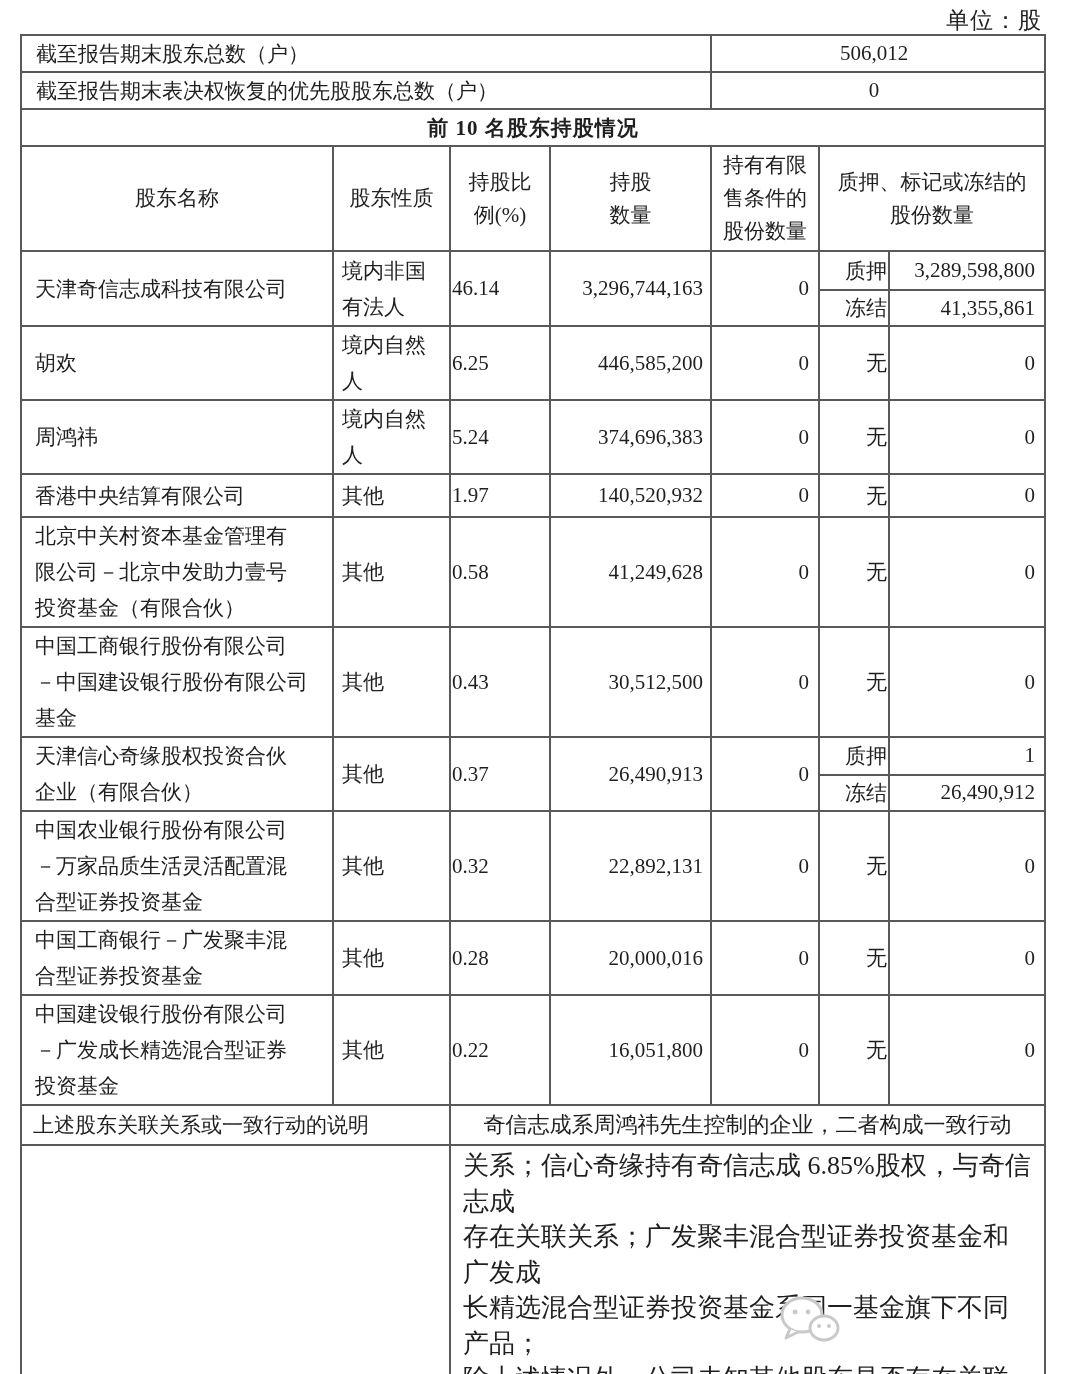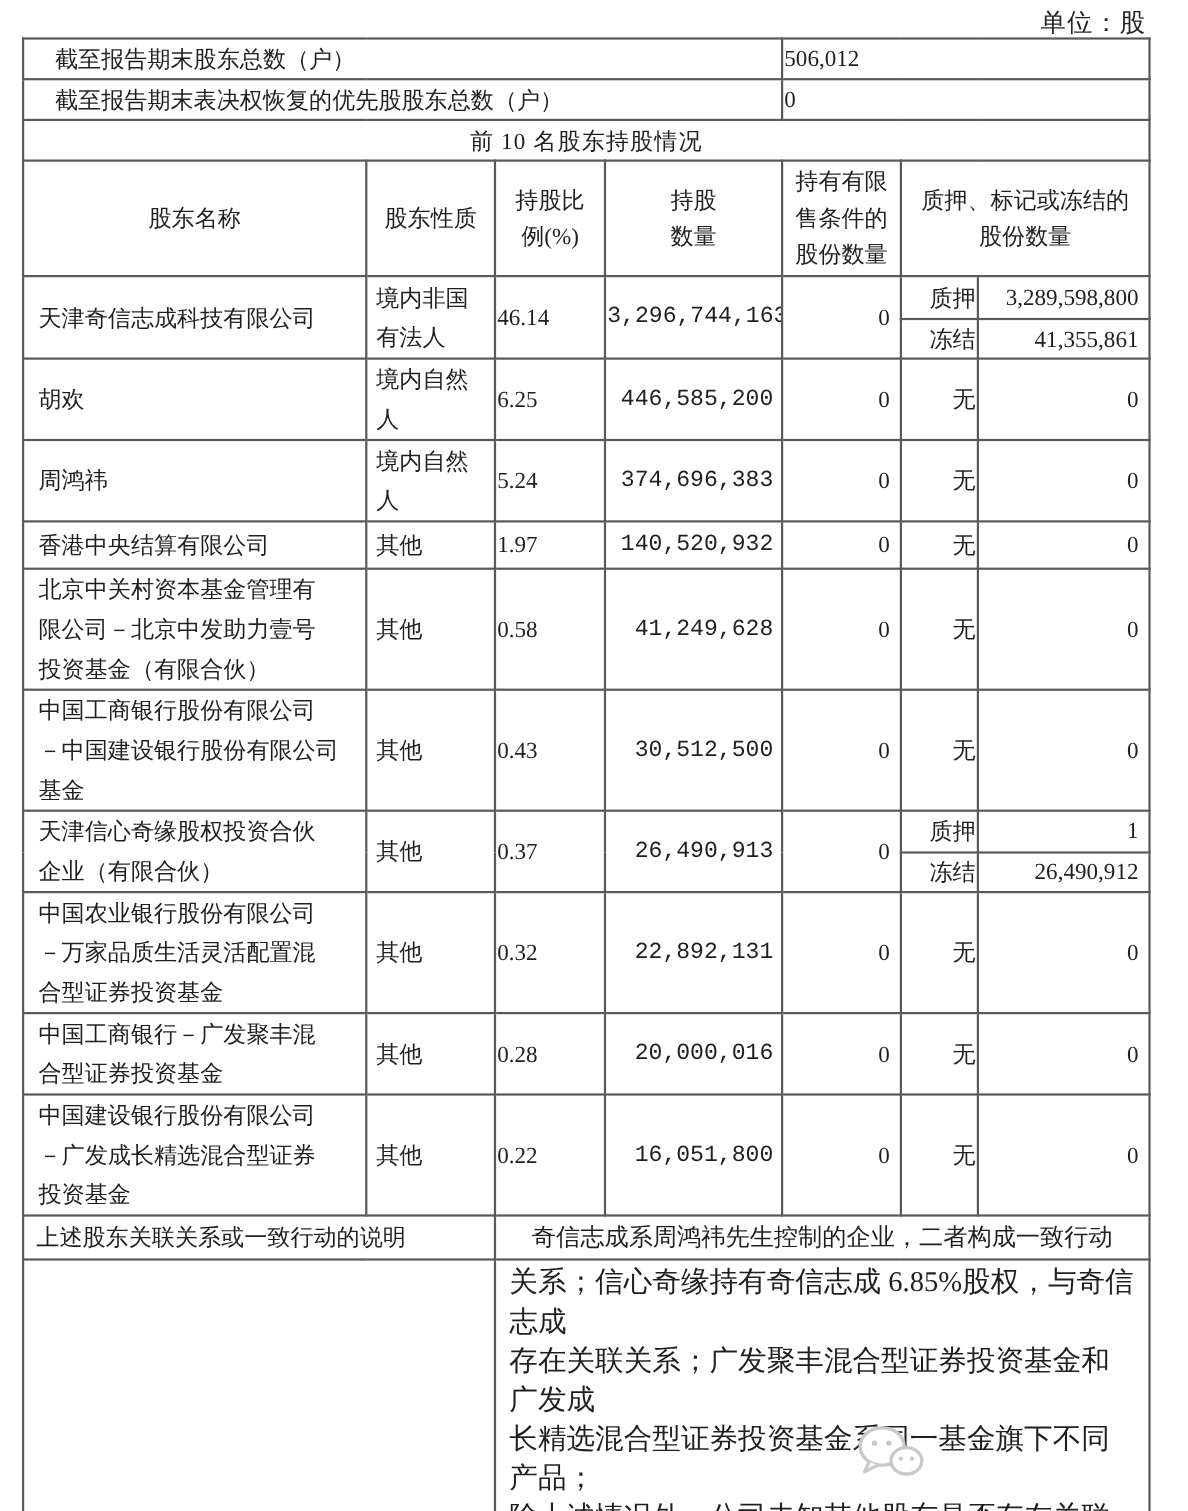--- a/index.html
+++ b/index.html
@@ -10,27 +10,27 @@
   .unit{position:absolute;top:5px;right:38px;font-size:23px;letter-spacing:1px;}
   table.main{
     position:absolute;left:20px;top:34px;width:1024px;
     border-collapse:collapse;table-layout:fixed;
   }
   td,th{
     border:2px solid #595959;font-weight:normal;font-size:21px;color:#1f1f1f;
     vertical-align:middle;overflow:hidden;box-sizing:border-box;
   }
   th{text-align:center;white-space:pre-line;line-height:33px;}
-  .sum-lbl{text-align:left;padding-left:28px;margin-top:44px;}
-  .sum-val{text-align:left;padding-right:9px;}
-  .title-cell{text-align:center;letter-spacing:1px;}
+  .sum-lbl{text-align:left;padding-left:14px;margin-top:44px;}
+  .sum-val{text-align:center;padding-right:9px;}
+  .title-cell{text-align:center;letter-spacing:1px;font-weight:bold;}
   .c-name{text-align:left;padding:0 13px;line-height:36px;white-space:pre-line;}
   .c-nat{text-align:left;padding:0 8px;line-height:36px;white-space:pre-line;}
   .c-pct{text-align:left;padding-right:7px;margin-left:26px;}
-  .c-qty{text-align:right;padding-right:7px;font-family:Liberation Mono, monospace;}
+  .c-qty{text-align:right;padding-right:7px;}
   .c-res{text-align:right;padding-right:9px;}
   .c-st{text-align:right;padding-left:0;}
   .c-pv{text-align:right;padding-right:9px;}
   .note-lbl{text-align:left;padding:2px 11px;vertical-align:middle;white-space:pre-line;line-height:34px;margin-top:25px;}
   .note-line{text-align:center;padding:0 12px;font-size:22px;}
   .note-para{
     text-align:left;padding:2px 12px 0 12px;line-height:35.5px;vertical-align:top;
     white-space:pre-line;font-size:26px;text-justify:inter-ideograph;
   }
   .na-cell{text-align:left;padding-left:57px;vertical-align:middle;font-size:22px;}

